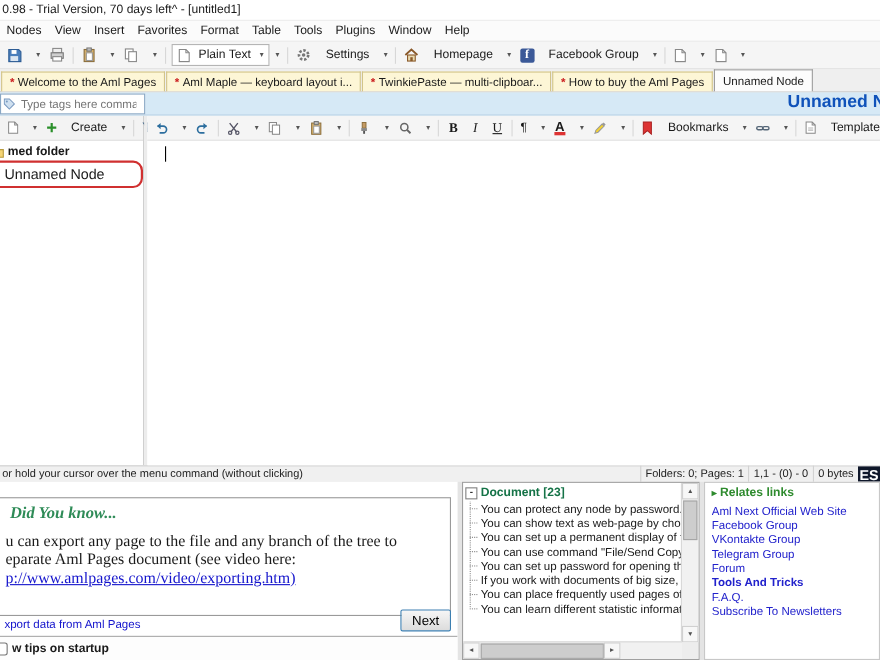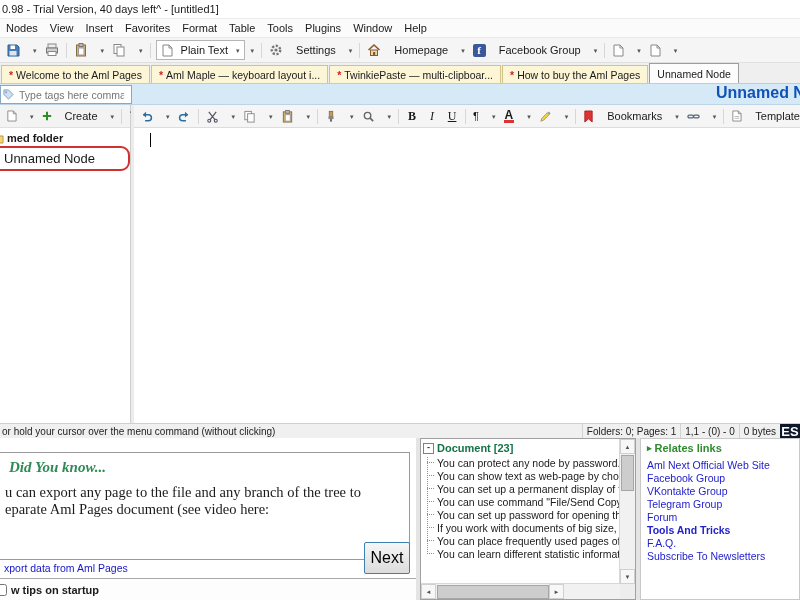--- a/index.html
+++ b/index.html
@@ -65,21 +65,21 @@
 
   
   .bottom{height:162px;flex:none;background:#e4e4e4;display:flex;gap:4px;}
   .tips-panel{width:416px;flex:none;background:#fff;position:relative;overflow:hidden;}
   .tips-box{position:absolute;left:-10px;right:6px;top:14px;height:98px;border:1px solid #9a9a9a;padding:4px 6px 4px 14px;overflow:hidden;}
   .tips-heading{color:#2e8b57;font-family:"Liberation Serif",serif;font-style:italic;font-weight:bold;
                 font-size:15px;margin:2px 0 8px 4px;}
   .tips-line{font-family:"Liberation Serif",serif;font-size:14.5px;line-height:17px;white-space:nowrap;}
   .tips-url{color:#1414cc;text-decoration:underline;cursor:pointer;}
   .export-link{position:absolute;left:4px;bottom:26px;font-size:10.5px;color:#1414cc;cursor:pointer;}
-  .next-btn{position:absolute;right:6px;bottom:26px;width:46px;height:32px;font-size:16px;
+  .next-btn{position:absolute;right:6px;bottom:26px;width:46px;height:20px;font-size:12px;
             font-family:"Liberation Sans",sans-serif;background:linear-gradient(#f6f6f6,#dcdcdc);
             border:1px solid #3c7fb1;border-radius:2px;padding:0;text-align:center;}
   .tips-bottom{position:absolute;left:0;right:0;bottom:0;height:21px;border-top:1px solid #a8a8a8;background:#fdfdfd;
                display:flex;align-items:center;font-weight:bold;}
   .tips-bottom input{margin:0 4px 0 -5px;width:12px;height:12px;}
 
   .doc-panel{width:214px;flex:none;background:#fff;border:1px solid #a0a0a0;position:relative;overflow:hidden;}
   .doc-header{display:flex;align-items:center;gap:3px;height:16px;padding:1px 2px;color:#157347;font-weight:bold;font-size:11px;white-space:nowrap;}
   .expander{width:9px;height:9px;border:1px solid #808080;background:#fff;font-size:9px;line-height:7px;text-align:center;color:#333;flex:none;}
   .doc-list{position:absolute;left:0;top:17px;right:15px;bottom:15px;overflow:hidden;}
@@ -103,21 +103,21 @@
   .link-row.bold{font-weight:bold;}
 
   svg{display:block;flex:none;}
 </style>
 </head>
 <body>
 
 <div class="window">
 
   <div class="titlebar">
-    <span>0.98 - Trial Version, 40 days left^ - [untitled1]</span>
+    <span>0.98 - Trial Version, 70 days left^ - [untitled1]</span>
   </div>
 
   <div class="menubar">
     <span class="menu-item">Nodes</span>
     <span class="menu-item">View</span>
     <span class="menu-item">Insert</span>
     <span class="menu-item">Favorites</span>
     <span class="menu-item">Format</span>
     <span class="menu-item">Table</span>
     <span class="menu-item">Tools</span>
@@ -455,20 +455,21 @@
     <span class="lang-badge">ES</span>
   </div>
 
   <div class="bottom">
 
     <div class="tips-panel">
       <div class="tips-box">
         <div class="tips-heading">Did You know...</div>
         <div class="tips-line">u can export any page to the file and any branch of the tree to</div>
         <div class="tips-line">eparate Aml Pages document (see video here:</div>
+        <div class="tips-line tips-url">p://www.amlpages.com/video/exporting.htm)</div>
       </div>
       <span class="export-link">xport data from Aml Pages</span>
       <button class="next-btn">Next</button>
       <div class="tips-bottom">
         <input type="checkbox" style="">
         <span>w tips on startup</span>
       </div>
     </div>
 
     <div class="doc-panel">

